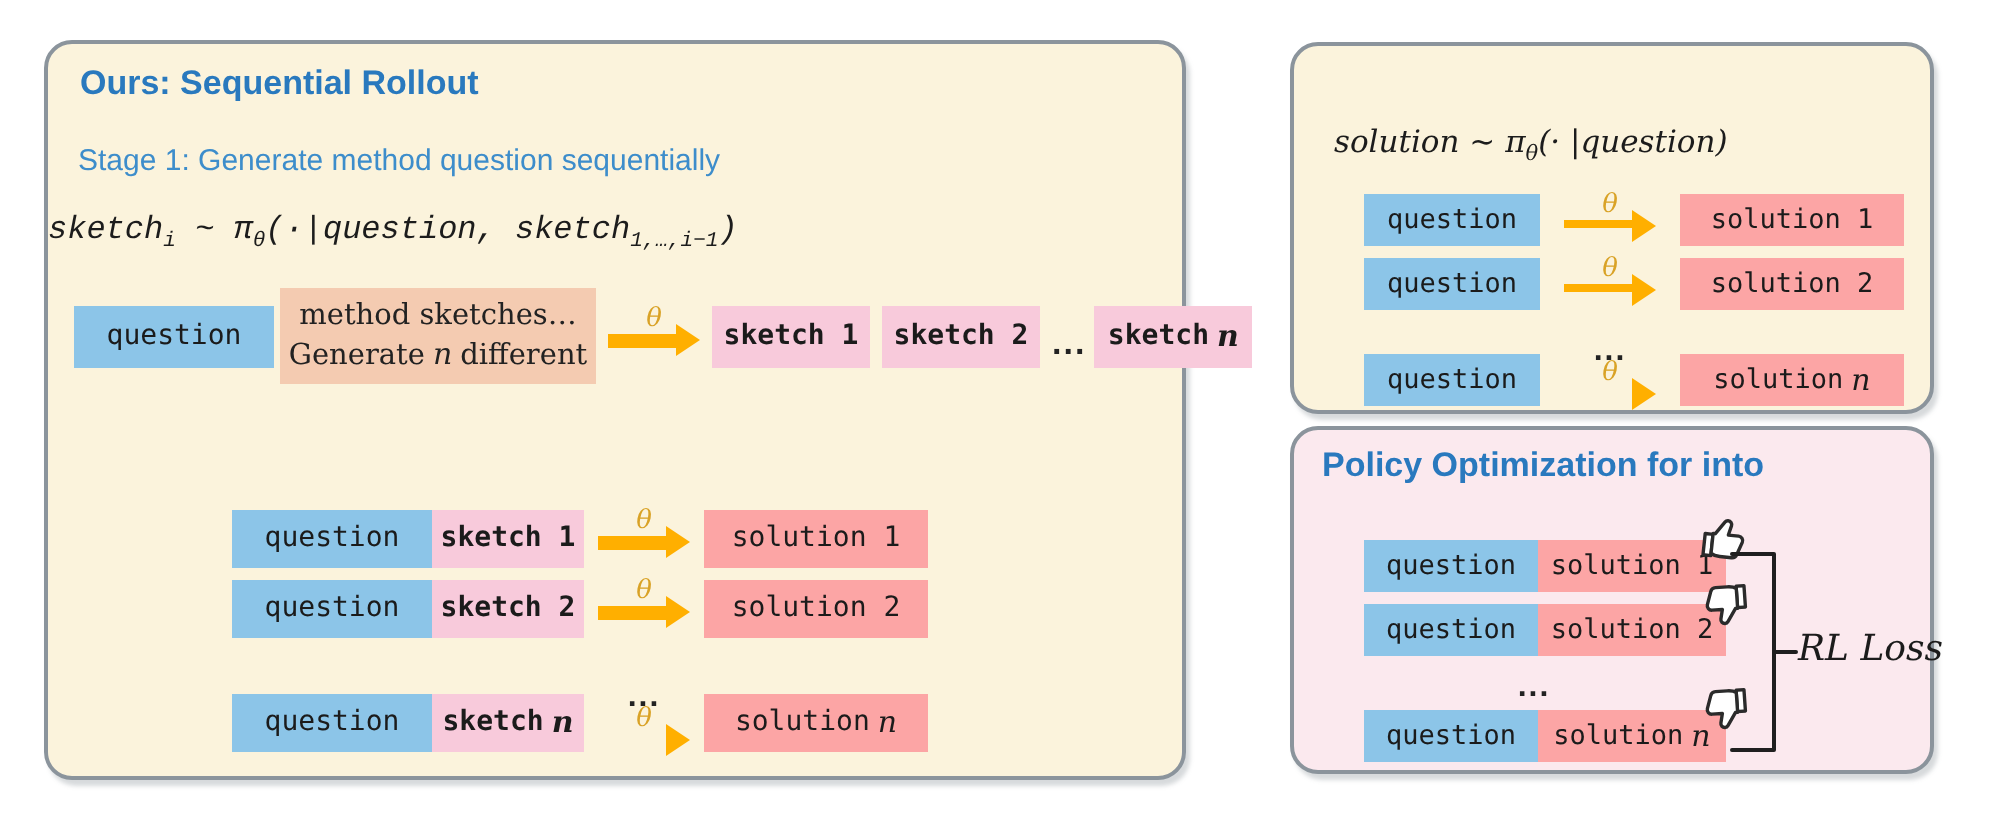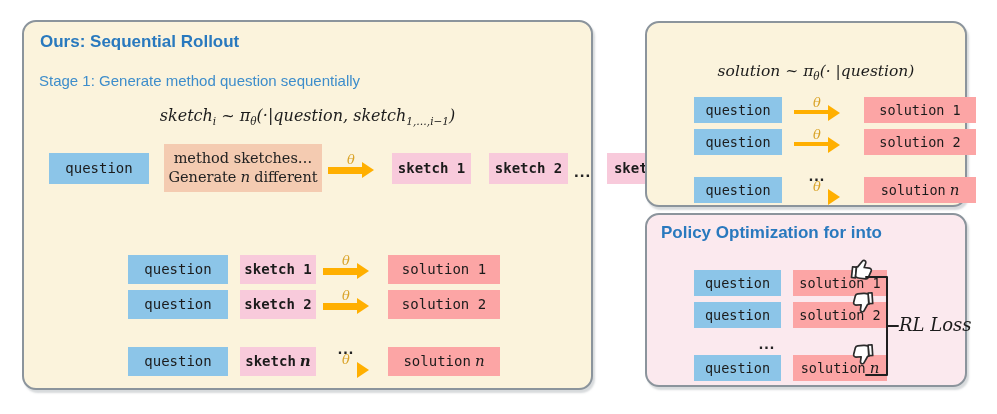--- a/index.html
+++ b/index.html
@@ -10,28 +10,28 @@
            box-shadow:2px 3px 2px rgba(140,148,156,.35); }
   .cream { background:#FBF3DC; }
   .pinkbg { background:#FBE9EE; }
   #left-panel     { left:22px;  top:20px;  width:571px; height:370px; }
   #baseline-panel { left:645px; top:21px;  width:322px; height:186px; }
   #policy-panel   { left:645px; top:213px; width:322px; height:174px; }
 
   .panel-title { position:absolute; font-weight:bold; font-size:17px; color:#2979BE; white-space:nowrap; }
   .stage-heading { position:absolute; font-size:15px; color:#3D8DCB; white-space:nowrap; }
 
-  .formula { position:absolute; left:0; right:0; text-align:center;
+  .formula { position:absolute; left:0; right:0; 
              font-family:"DejaVu Serif", serif; font-style:italic; font-size:16px; color:#1c1c1c; white-space:nowrap; }
   .formula sub { font-size:10.5px; }
 
   .row { position:absolute; display:flex; align-items:center; }
 
   .box { display:inline-flex; align-items:center; justify-content:center;
-         font-family:"DejaVu Sans Mono", monospace; font-size:14px; color:#1b1b1b; white-space:nowrap;margin-left:12px; }
+         font-family:"DejaVu Sans Mono", monospace; font-size:14px; color:#1b1b1b; white-space:nowrap; }
   .q   { background:#8CC5E8; }
   .sk  { background:#F8CADB;font-weight:bold; }
   .sol { background:#fca5a5; }
   .prompt { background:#F4CBB1; font-family:"DejaVu Serif", serif; font-size:14.5px;
             display:flex; flex-direction:column; align-items:center; justify-content:center; line-height:1.3; color:#222; }
   .prompt .pline { white-space:nowrap; }
   .var { font-family:"DejaVu Serif", serif; font-style:italic; font-size:15px; margin-left:4px; }
   .var:empty { display:none; margin:0; }
 
   .awrap { display:flex; flex-direction:column; align-items:center; justify-content:flex-end;
@@ -58,21 +58,21 @@
 </head>
 <body>
 
 <div id="canvas">
 
   <div id="left-panel" class="panel cream">
     <div class="panel-title" style="left:16px; top:10px;">Ours: Sequential Rollout</div>
 
     <div class="stage-heading" style="left:15px; top:50px;">Stage 1:  Generate method question sequentially</div>
 
-    <div class="formula" style="top:84px;">
+    <div class="formula" style="top:84px;font-family:Liberation Mono, monospace;">
       <span>sketch</span><sub>i</sub><span> ~ </span><span>π</span><sub>θ</sub><span>(·|question, sketch</span><sub>1,…,i−1</sub><span>)</span>
     </div>
 
     <div class="row" id="s1-row" style="left:13px; top:122px; height:48px;">
       <span class="box q" style="width:100px; height:31px; margin-right:3px;">question</span>
       <span class="box prompt" style="width:158px; height:48px;">
         <span class="pline">method sketches…</span>
         <span class="pline"><span>Generate</span><i class="var">n</i><span style="margin-left:4px;">different</span></span>
       </span>
       <span class="awrap" style="width:58px;">

